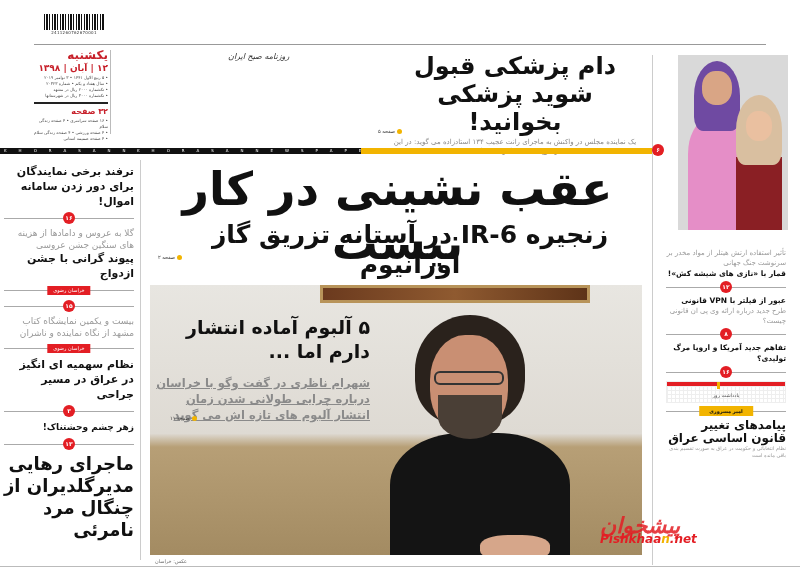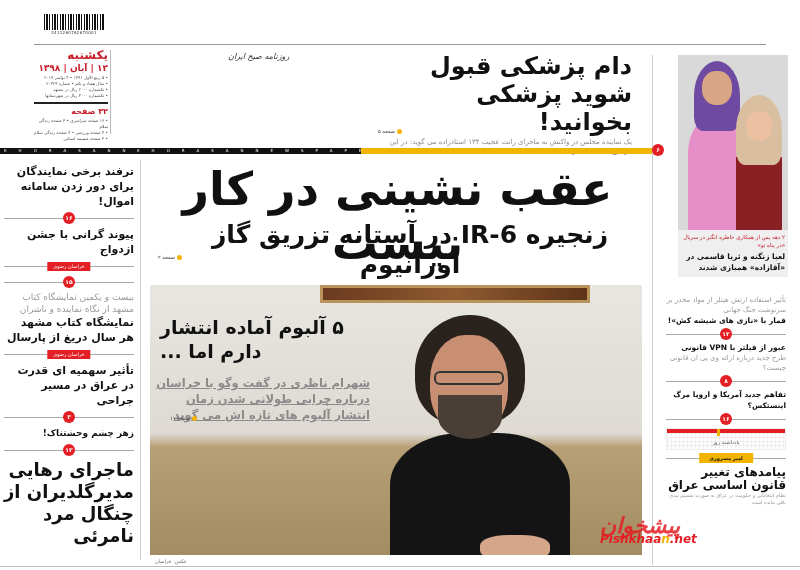--- a/index.html
+++ b/index.html
@@ -13,21 +13,21 @@
   .datebox { left: 34px; top: 48px; width: 74px; height: 88px; direction: rtl; }
   .datebox .day { font-size: 12px; color: #c7202a; font-weight: bold; }
   .datebox .date { font-size: 9px; color: #c7202a; font-weight: bold; margin-top: 1px; }
   .datebox .meta { font-size: 4.2px; color: #444; line-height: 6px; margin-top: 2px; }
   .datebox .rule { height: 2px; background: #222; margin: 3px 0; }
   .datebox .pages { font-size: 8px; color: #c7202a; font-weight: bold; }
   .vline { left: 110px; top: 50px; width: 1px; height: 84px; background: #bbb; }
   .masthead { left: 114px; top: 40px; width: 280px; height: 100px; }
   .masthead .logo { position: absolute; left: 8px; top: -8px; font-family: "DejaVu Serif", serif; font-size: 72px; font-weight: bold; color: #e31e24; letter-spacing: -2px; }
   .masthead .tagline { position: absolute; left: 114px; top: 12px; font-family: "DejaVu Serif", serif; font-size: 8px; font-style: italic; color: #333; }
-  .lead1 { right: 168px; top: 52px; width: 250px; text-align: right; }
+  .lead1 { right: 160px; top: 52px; width: 250px; text-align: center; }
   .lead1 .h { font-size: 24px; font-weight: bold; line-height: 28px; }
   .lead1 .sub { font-size: 7px; color: #888; line-height: 9px; margin-top: 2px; }
   .page-ref { font-size: 5px; color: #333; }
   .page-ref .dot { display: inline-block; width: 5px; height: 5px; border-radius: 50%; background: #f2b400; margin-left: 2px; vertical-align: middle; }
   .lead1-page { left: 378px; top: 128px; }
   .vline2 { left: 652px; top: 55px; width: 1px; height: 510px; background: #ccc; }
   .site-bar { left: 133px; top: 148px; width: 530px; height: 6px; display: flex; direction: ltr; }
   .site-bar .black { width: 228px; background: #111; color: #fff; font-size: 4px; letter-spacing: 12px; line-height: 6px; padding-left: 4px; overflow: hidden; white-space: nowrap; }
   .site-bar .yellow { flex: 1; background: #f2b400; }
   .site-bar-left { left: 0px; top: 148px; width: 133px; height: 6px; background: #111; color: #fff; font-size: 4px; letter-spacing: 12px; line-height: 6px; padding-left: 4px; direction: ltr; overflow: hidden; white-space: nowrap; }
@@ -36,21 +36,21 @@
   .main-sub-page { left: 158px; top: 254px; }
   .photo { left: 150px; top: 285px; width: 492px; height: 270px; overflow: hidden; background: linear-gradient(180deg,#e8e6e1 0%,#dedad3 55%,#b79f76 60%,#a38b62 100%); }
   .photo .frame { position: absolute; left: 170px; top: 0; width: 270px; height: 18px; background: linear-gradient(90deg,#6b3a1e,#8f5a30,#5e3318); border: 3px solid #b8945a; }
   .photo .person { position: absolute; left: 240px; top: 30px; width: 180px; height: 240px; }
   .photo .hair { position: absolute; left: 25px; top: 0; width: 110px; height: 110px; border-radius: 50% 50% 40% 40%; background: #2a221c; }
   .photo .face { position: absolute; left: 40px; top: 20px; width: 78px; height: 100px; border-radius: 45%; background: #c98f73; }
   .photo .glasses { position: absolute; left: 44px; top: 56px; width: 70px; height: 14px; border: 2px solid #333; border-radius: 6px; }
   .photo .beard { position: absolute; left: 48px; top: 80px; width: 64px; height: 44px; border-radius: 0 0 50% 50%; background: #4a3f36; }
   .photo .body { position: absolute; left: 0; top: 118px; width: 180px; height: 130px; border-radius: 40% 40% 0 0; background: #141414; }
   .photo .hands { position: absolute; left: 90px; top: 220px; width: 70px; height: 26px; border-radius: 40%; background: #d6a68a; }
-  .photo .h { position: absolute; right: 272px; top: 30px; width: 210px; text-align: left; font-size: 19px; font-weight: bold; line-height: 24px; color: #111; }
+  .photo .h { position: absolute; right: 272px; top: 30px; width: 210px; text-align: right; font-size: 19px; font-weight: bold; line-height: 24px; color: #111; }
   .photo .sub { position: absolute; right: 272px; top: 90px; width: 220px; text-align: right; font-size: 11.5px; font-weight: bold; line-height: 16px; color: #8a8a8a; text-decoration: underline; }
   .photo .page { position: absolute; left: 20px; top: 130px; }
   .photo-credit { left: 155px; top: 558px; font-size: 5px; color: #666; }
   .bottom-rule { left: 0; right: 0; top: 566px; height: 1px; background: #bbb; }
   .left-col { left: 0; top: 158px; width: 138px; height: 400px; text-align: right; padding: 0 4px; }
   .left-col .title { font-size: 11px; font-weight: bold; line-height: 15px; }
   .left-col .sub { font-size: 9px; color: #999; line-height: 12px; }
   .left-col .sep { position: relative; height: 14px; margin: 2px 0; }
   .left-col .sep::before { content: ""; position: absolute; left: 0; right: 0; top: 7px; height: 1px; background: #aaa; }
   .badge { position: absolute; left: 50%; top: 1px; margin-left: -6px; width: 12px; height: 12px; border-radius: 50%; background: #e31e24; color: #fff; font-size: 6px; font-weight: bold; text-align: center; line-height: 12px; }
@@ -157,33 +157,33 @@
   </div>
 </div>
 <div class="abs photo-credit">عکس: خراسان</div>
 
 <div class="abs vline3"></div>
 <div class="abs left-col">
   <div class="title" style="margin-top:6px">ترفند برخی نمایندگان برای دور زدن سامانه اموال!</div>
   <div class="sep">
       <span class="badge">۱۶</span>
     </div>
+  <div class="sub">گلا به عروس و دامادها از هزینه های سنگین جشن عروسی</div>
   <div class="title">پیوند گرانی با جشن ازدواج</div>
   <div class="sep">
       <span class="tag">خراسان رضوی</span>
     </div>
   <div class="sep">
       <span class="badge">۱۵</span>
     </div>
   <div class="sub">بیست و یکمین نمایشگاه کتاب مشهد از نگاه نماینده و ناشران</div>
-  <div class="title">نمایشگاه کتاب مشهد هر سال دریغ از پارسال</div>
   <div class="sep">
       <span class="tag">خراسان رضوی</span>
     </div>
-  <div class="title">تأثیر سهمیه ای قدرت در عراق در مسیر جراحی</div>
+  <div class="title">نظام سهمیه ای انگیز در عراق در مسیر جراحی</div>
   <div class="sep">
       <span class="badge">۳</span>
     </div>
   <div class="title" style="font-size:9px">زهر چشم وحشتناک!</div>
   <div class="sep">
       <span class="badge">۱۳</span>
     </div>
   <div class="big">ماجرای رهایی مدیرگلدیران از چنگال مرد نامرئی</div>
 
 </div>
@@ -195,40 +195,36 @@
         <div class="coat"></div>
         <div class="scarf"></div>
         <div class="face"></div>
       </div>
     <div class="rp-w2">
         <div class="coat"></div>
         <div class="scarf"></div>
         <div class="face"></div>
       </div>
   </div>
-  <div class="right-caption">
-    <div class="kicker">۲ دهه پس از همکاری خاطره انگیز در سریال «در پناه تو»</div>
-    <div class="h">لعیا زنگنه و ثریا قاسمی در «آقازاده» همبازی شدند</div>
-  </div>
   <div class="item" style="margin-top:18px">
     <div class="sub">تأثیر استفاده ارتش هیتلر از مواد مخدر بر سرنوشت جنگ جهانی</div>
     <div class="title">قمار با «نازی های شیشه کش»!</div>
   </div>
   <div class="sep">
       <span class="badge">۱۲</span>
     </div>
   <div class="item">
     <div class="title">عبور از فیلتر با VPN قانونی</div>
     <div class="sub">طرح جدید درباره ارائه وی پی ان قانونی چیست؟</div>
   </div>
   <div class="sep">
       <span class="badge">۸</span>
     </div>
   <div class="item">
-    <div class="title">تفاهم جدید آمریکا و اروپا مرگ اینستکس؟</div>
+    <div class="title">تفاهم جدید آمریکا و اروپا مرگ تولیدی؟</div>
   </div>
   <div class="sep">
       <span class="badge">۱۶</span>
     </div>
   <div class="note-box">
     <div class="redbar"></div>
     <div class="ydot"></div>
     <div class="label">یادداشت روز</div>
   </div>
   <div class="ytag">

